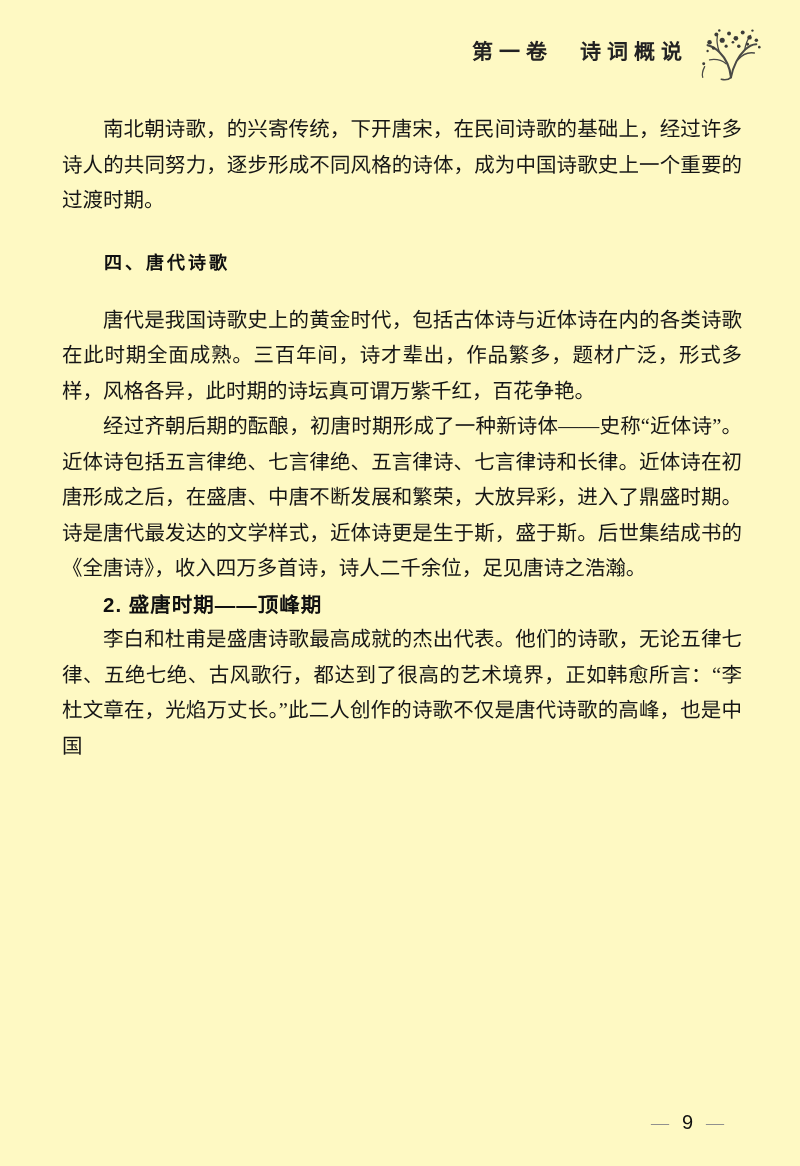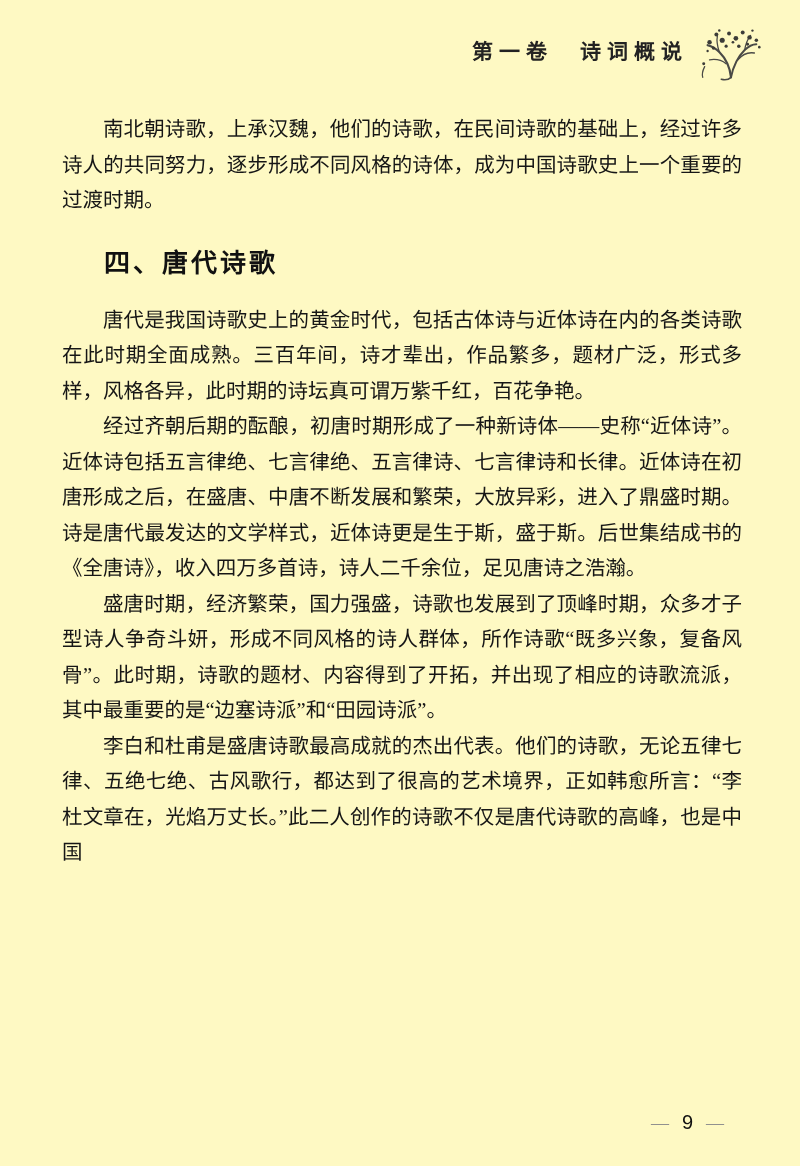--- a/index.html
+++ b/index.html
@@ -49,22 +49,22 @@
     line-height: 35.5px;
     text-align: justify;
     text-justify: inter-ideograph;
     color: #161616;
   }
   p.para {
     margin: 0;
     text-indent: 2em;
   }
   h2.section-heading {
-    font-family: Liberation Serif, serif;
-    font-size: 26px;
+    font-family: Liberation Mono, monospace;
+    font-size: 18px;
     font-weight: bold;
     letter-spacing: 3px;
     color: #111;
     margin: 29px 0 23px 42px;
     line-height: 32px;
   }
   h3.sub-heading {
     font-family: "Liberation Sans", sans-serif;
     font-size: 20.5px;
     font-weight: bold;
@@ -129,32 +129,32 @@
           <circle cx="69" cy="27" r="1.3"></circle>
         <circle cx="42" cy="22" r="1.4"></circle>
           <circle cx="28" cy="10" r="1.3"></circle>
         <circle cx="62" cy="10" r="1.2"></circle>
           <circle cx="16" cy="31" r="1.2"></circle>
       </g>
     </svg>
   </div>
 
   <main class="content">
-    <p class="para">南北朝诗歌，上承汉魏，他们的诗歌，在民间诗歌的基础上，经过许多诗人的共同努力，逐步形成不同风格的诗体，成为中国诗歌史上一个重要的过渡时期。</p>
+    <p class="para">南北朝诗歌，的兴寄传统，下开唐宋，在民间诗歌的基础上，经过许多诗人的共同努力，逐步形成不同风格的诗体，成为中国诗歌史上一个重要的过渡时期。</p>
 
     <h2 class="section-heading">四、唐代诗歌</h2>
 
     <p class="para">唐代是我国诗歌史上的黄金时代，包括古体诗与近体诗在内的各类诗歌在此时期全面成熟。三百年间，诗才辈出，作品繁多，题材广泛，形式多样，风格各异，此时期的诗坛真可谓万紫千红，百花争艳。</p>
 
     <p class="para">经过齐朝后期的酝酿，初唐时期形成了一种新诗体——史称“近体诗”。近体诗包括五言律绝、七言律绝、五言律诗、七言律诗和长律。近体诗在初唐形成之后，在盛唐、中唐不断发展和繁荣，大放异彩，进入了鼎盛时期。诗是唐代最发达的文学样式，近体诗更是生于斯，盛于斯。后世集结成书的《全唐诗》，收入四万多首诗，诗人二千余位，足见唐诗之浩瀚。</p>
 
 
 
+    <h3 class="sub-heading">2. 盛唐时期——顶峰期</h3>
 
-    <p class="para">盛唐时期，经济繁荣，国力强盛，诗歌也发展到了顶峰时期，众多才子型诗人争奇斗妍，形成不同风格的诗人群体，所作诗歌“既多兴象，复备风骨”。此时期，诗歌的题材、内容得到了开拓，并出现了相应的诗歌流派，其中最重要的是“边塞诗派”和“田园诗派”。</p>
 
     <p class="para">李白和杜甫是盛唐诗歌最高成就的杰出代表。他们的诗歌，无论五律七律、五绝七绝、古风歌行，都达到了很高的艺术境界，正如韩愈所言：“李杜文章在，光焰万丈长。”此二人创作的诗歌不仅是唐代诗歌的高峰，也是中国</p>
   </main>
 
   <div class="folio">
     <span class="dash">—</span>
     <span class="num">9</span>
     <span class="dash">—</span>
   </div>
 

